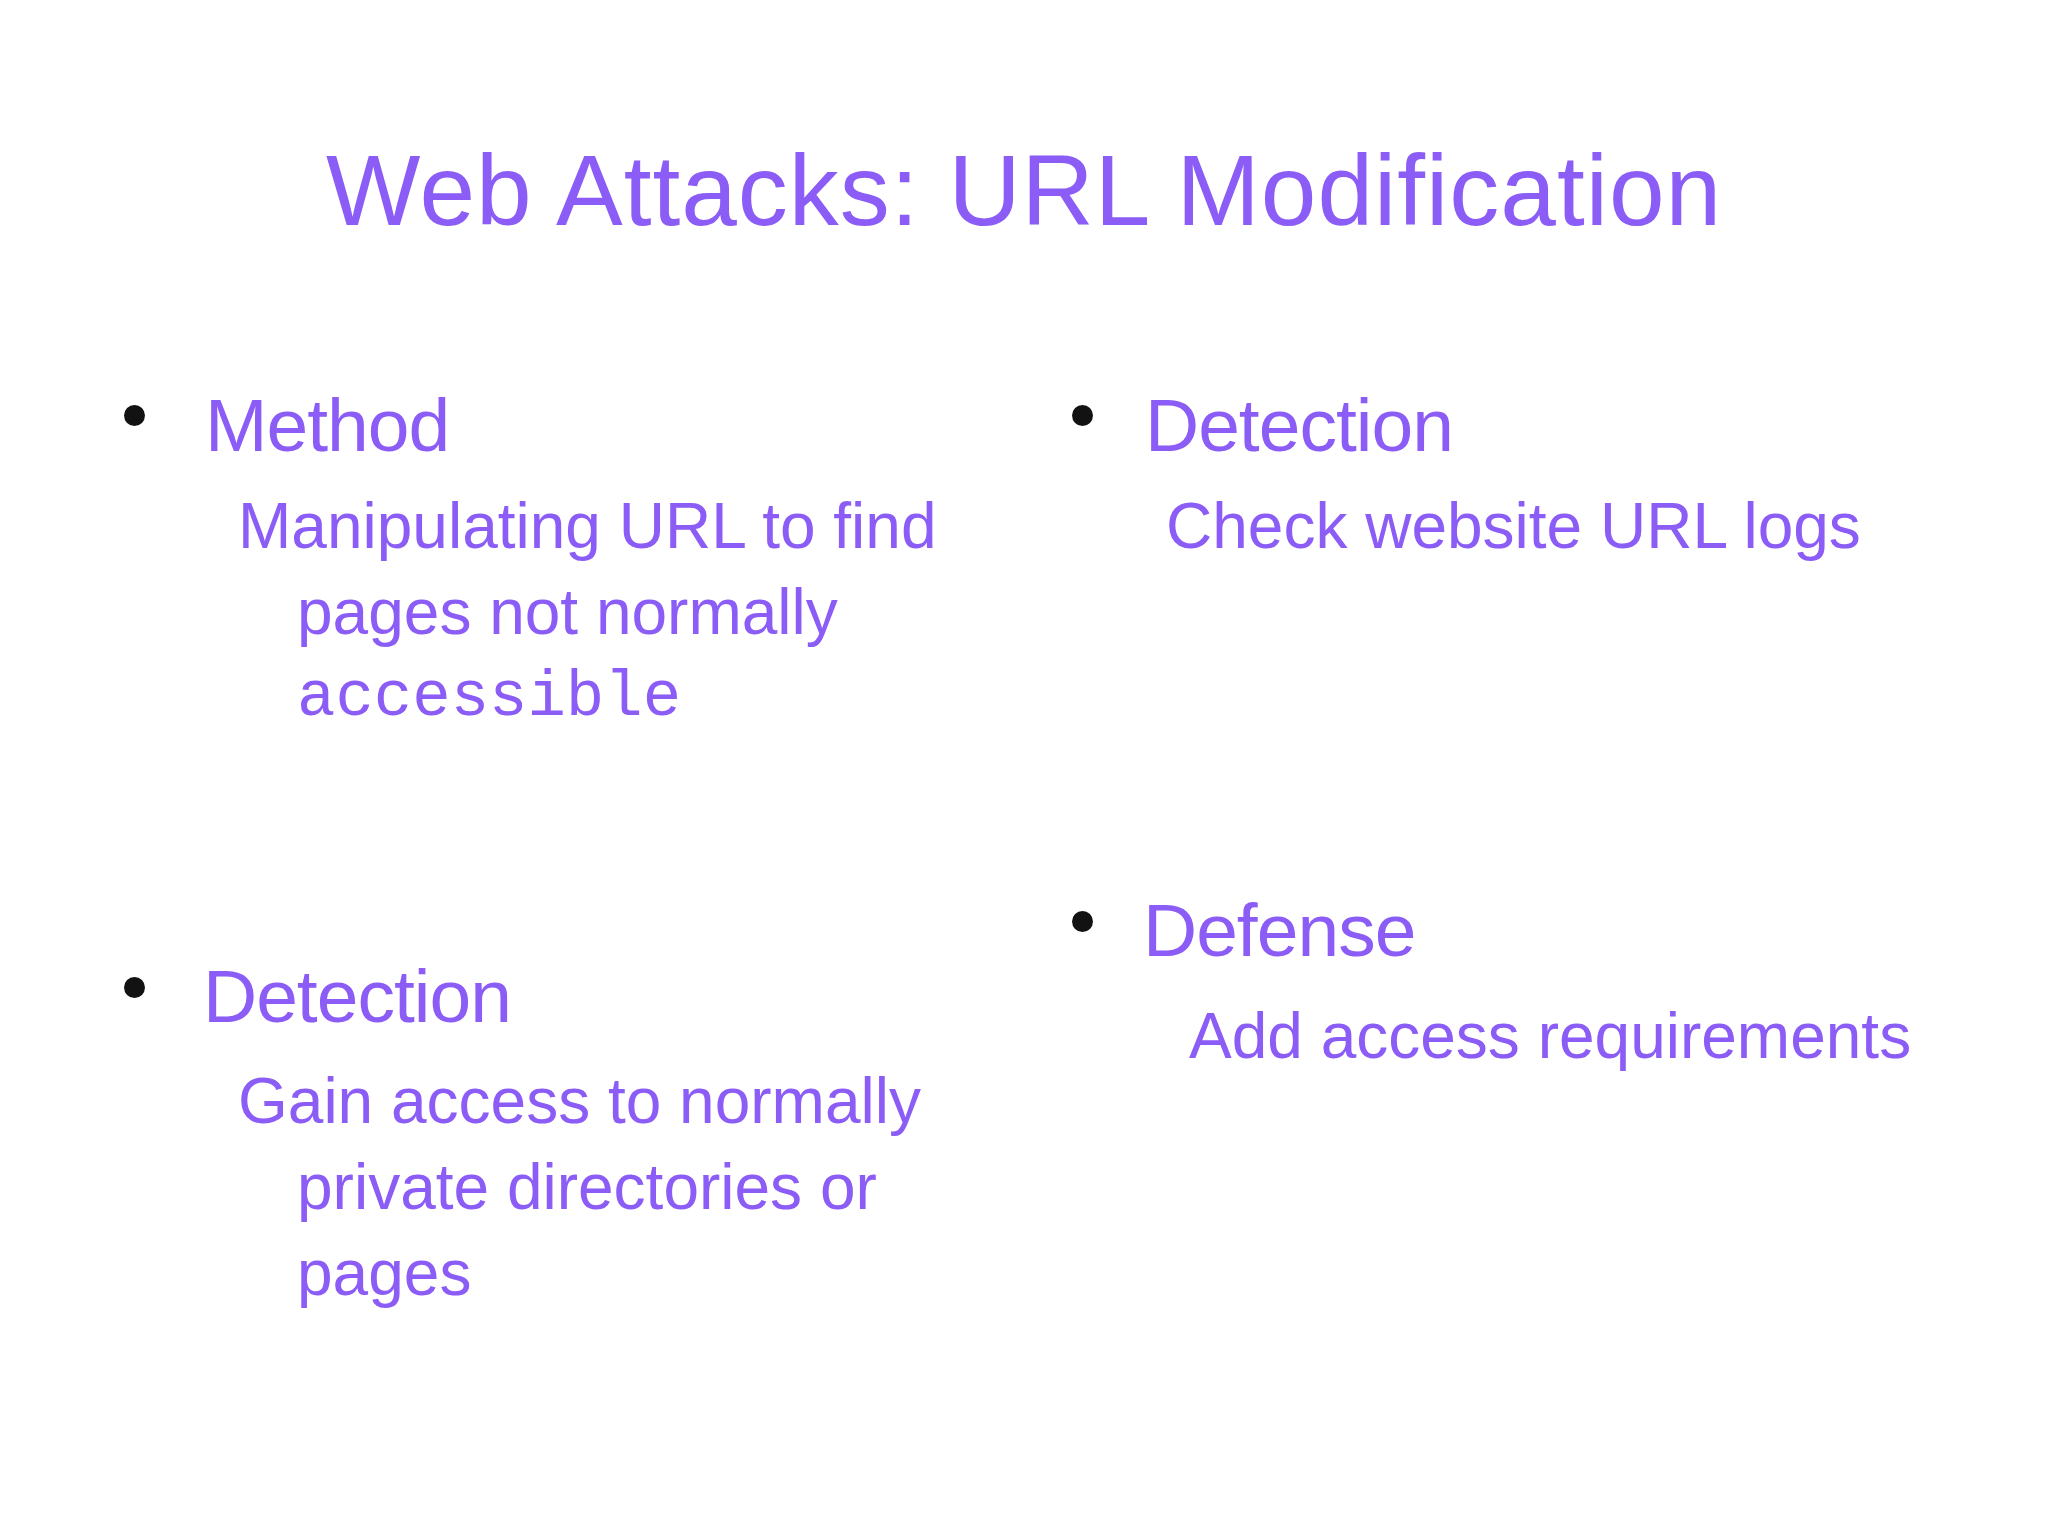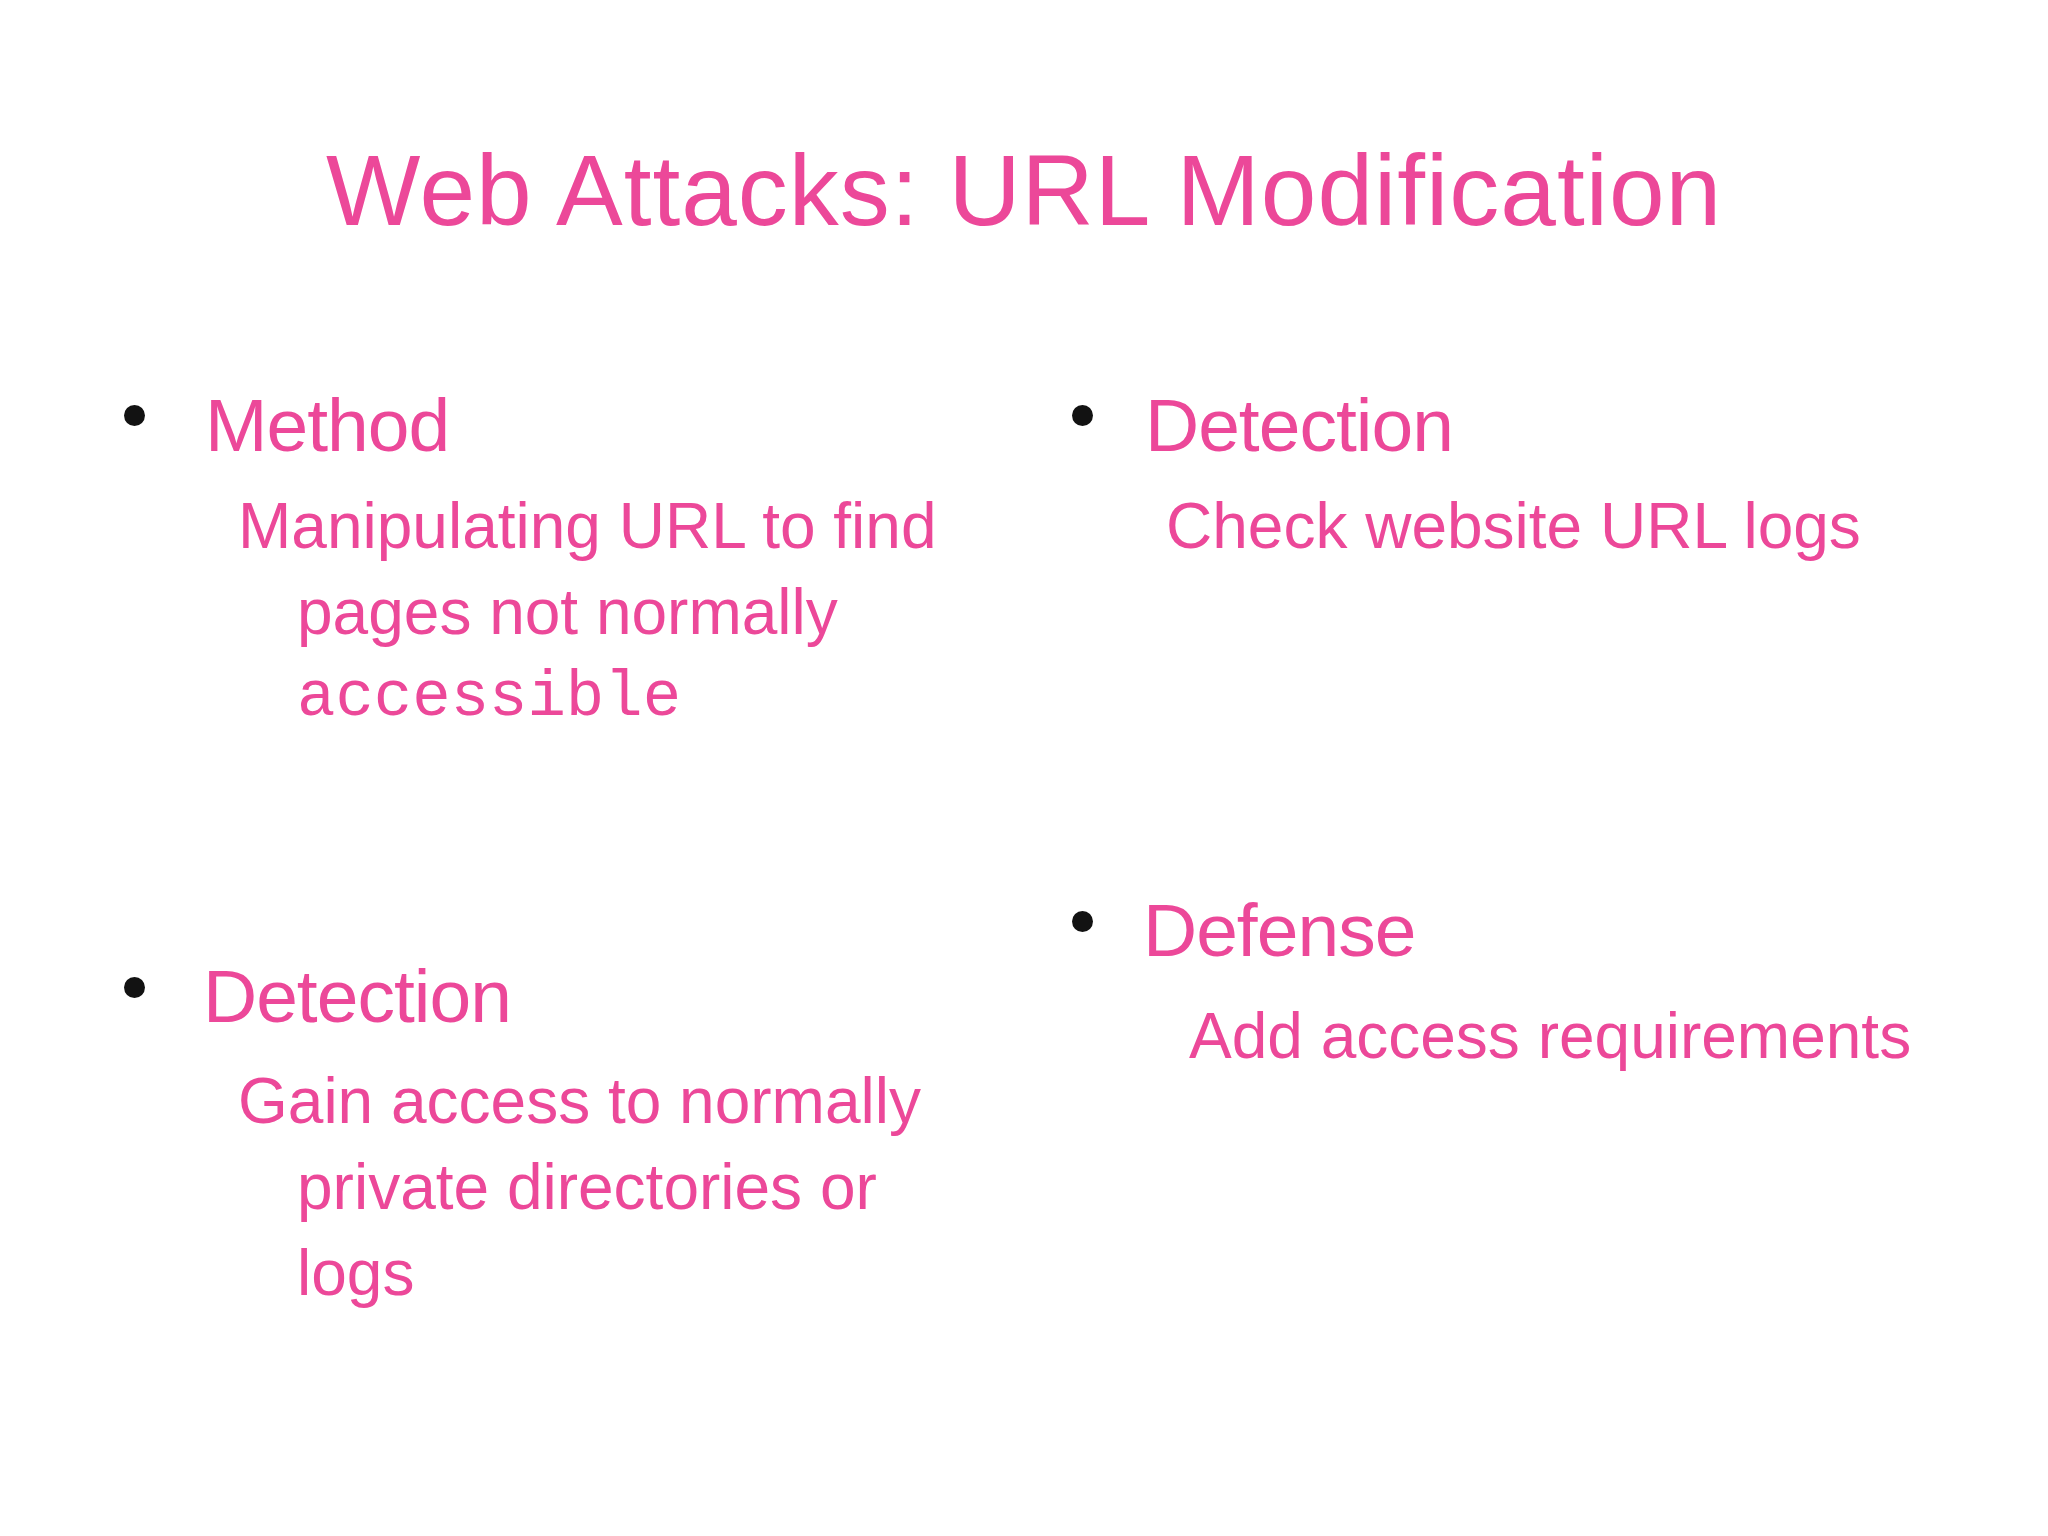--- a/index.html
+++ b/index.html
@@ -7,21 +7,21 @@
     padding: 0;
     background: #ffffff;
   }
   #slide {
     position: relative;
     width: 2048px;
     height: 1536px;
     background: #ffffff;
     overflow: hidden;
     font-family: "Liberation Sans", sans-serif;
-    color: #ec4899;
+    color: #8b5cf6;
   }
   .title {
     position: absolute;
     top: 140px;
     left: 0;
     width: 2048px;
     text-align: center;
     font-size: 100px;
     line-height: 1;
     letter-spacing: 1px;
@@ -83,19 +83,19 @@
   <div class="bodyline" id="method-l3">accessible</div>
 
   <span class="bullet" id="bullet-detection"></span>
   <div class="heading" id="heading-detection">Detection</div>
   <div class="bodyline" id="detection-l1">Check website URL logs</div>
 
   <span class="bullet" id="bullet-motivation"></span>
   <div class="heading" id="heading-motivation">Detection</div>
   <div class="bodyline" id="motivation-l1">Gain access to normally</div>
   <div class="bodyline" id="motivation-l2">private directories or</div>
-  <div class="bodyline" id="motivation-l3">logs</div>
+  <div class="bodyline" id="motivation-l3">pages</div>
 
   <span class="bullet" id="bullet-defense"></span>
   <div class="heading" id="heading-defense">Defense</div>
   <div class="bodyline" id="defense-l1">Add access requirements</div>
 
 </div>
 
 </body></html>

